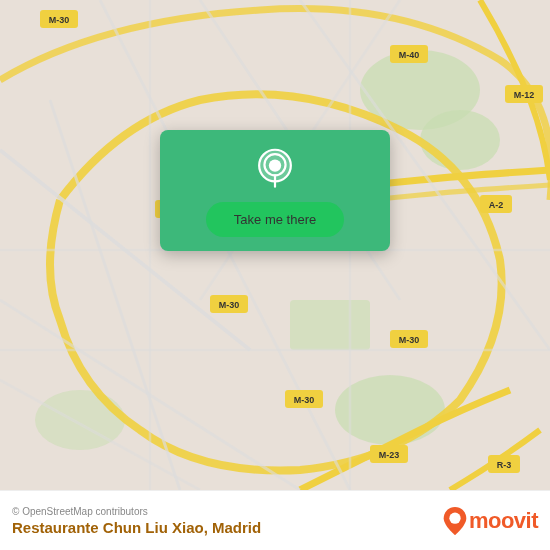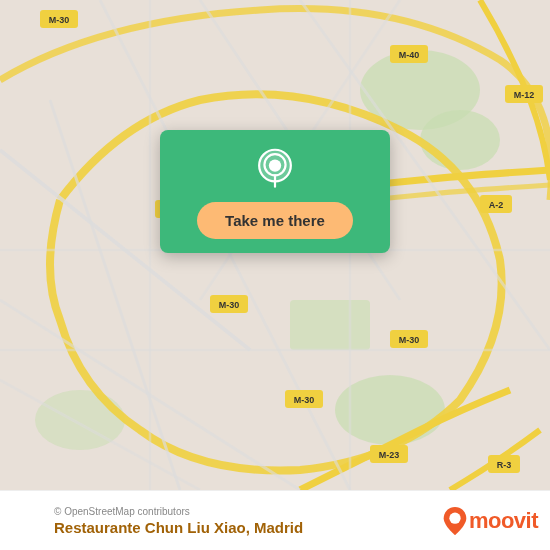--- a/index.html
+++ b/index.html
@@ -41,47 +41,46 @@
       box-shadow: 0 4px 16px rgba(0,0,0,0.25);
     }
 
     #pin-icon {
       width: 44px;
       height: 44px;
       margin-bottom: 10px;
     }
 
     #take-me-btn {
-      background: #fdba74;
+      background: #22c55e;
       color: #333;
       border: none;
       border-radius: 24px;
       padding: 10px 28px;
-      font-size: 15px;
-      font-weight: 700;
+      font-size: 13px;
+      font-weight: 400;
       cursor: pointer;
       white-space: nowrap;
     }
 
     
     #footer-bar {
       width: 550px;
       height: 60px;
       background: white;
       display: flex;
       align-items: center;
       justify-content: space-between;
       padding: 0 12px 0 12px;
       border-top: 1px solid #eee;
     }
 
     #footer-left {
       display: flex;
       flex-direction: column;
-      margin-left: 42px;
     }
 
     #osm-attribution {
       font-size: 10px;
       color: #888;
       margin-bottom: 2px;
     }
 
     #location-name {
       font-size: 15px;

